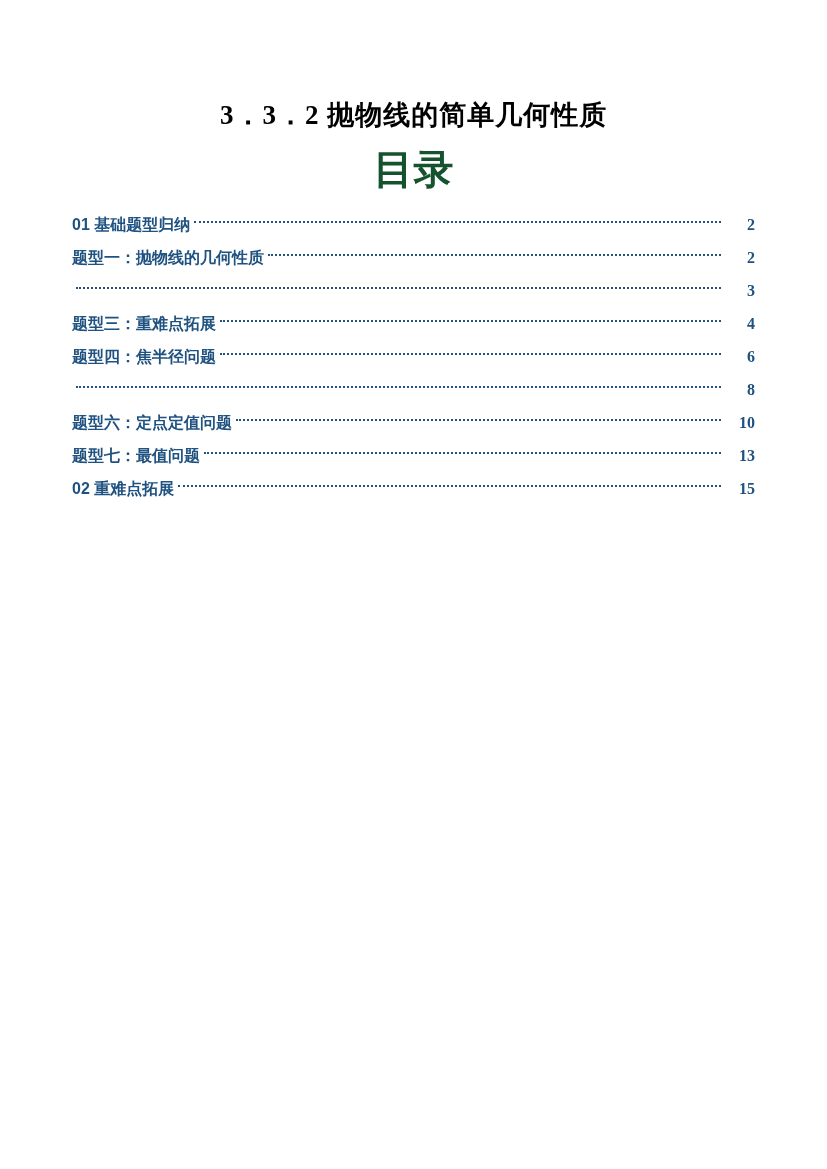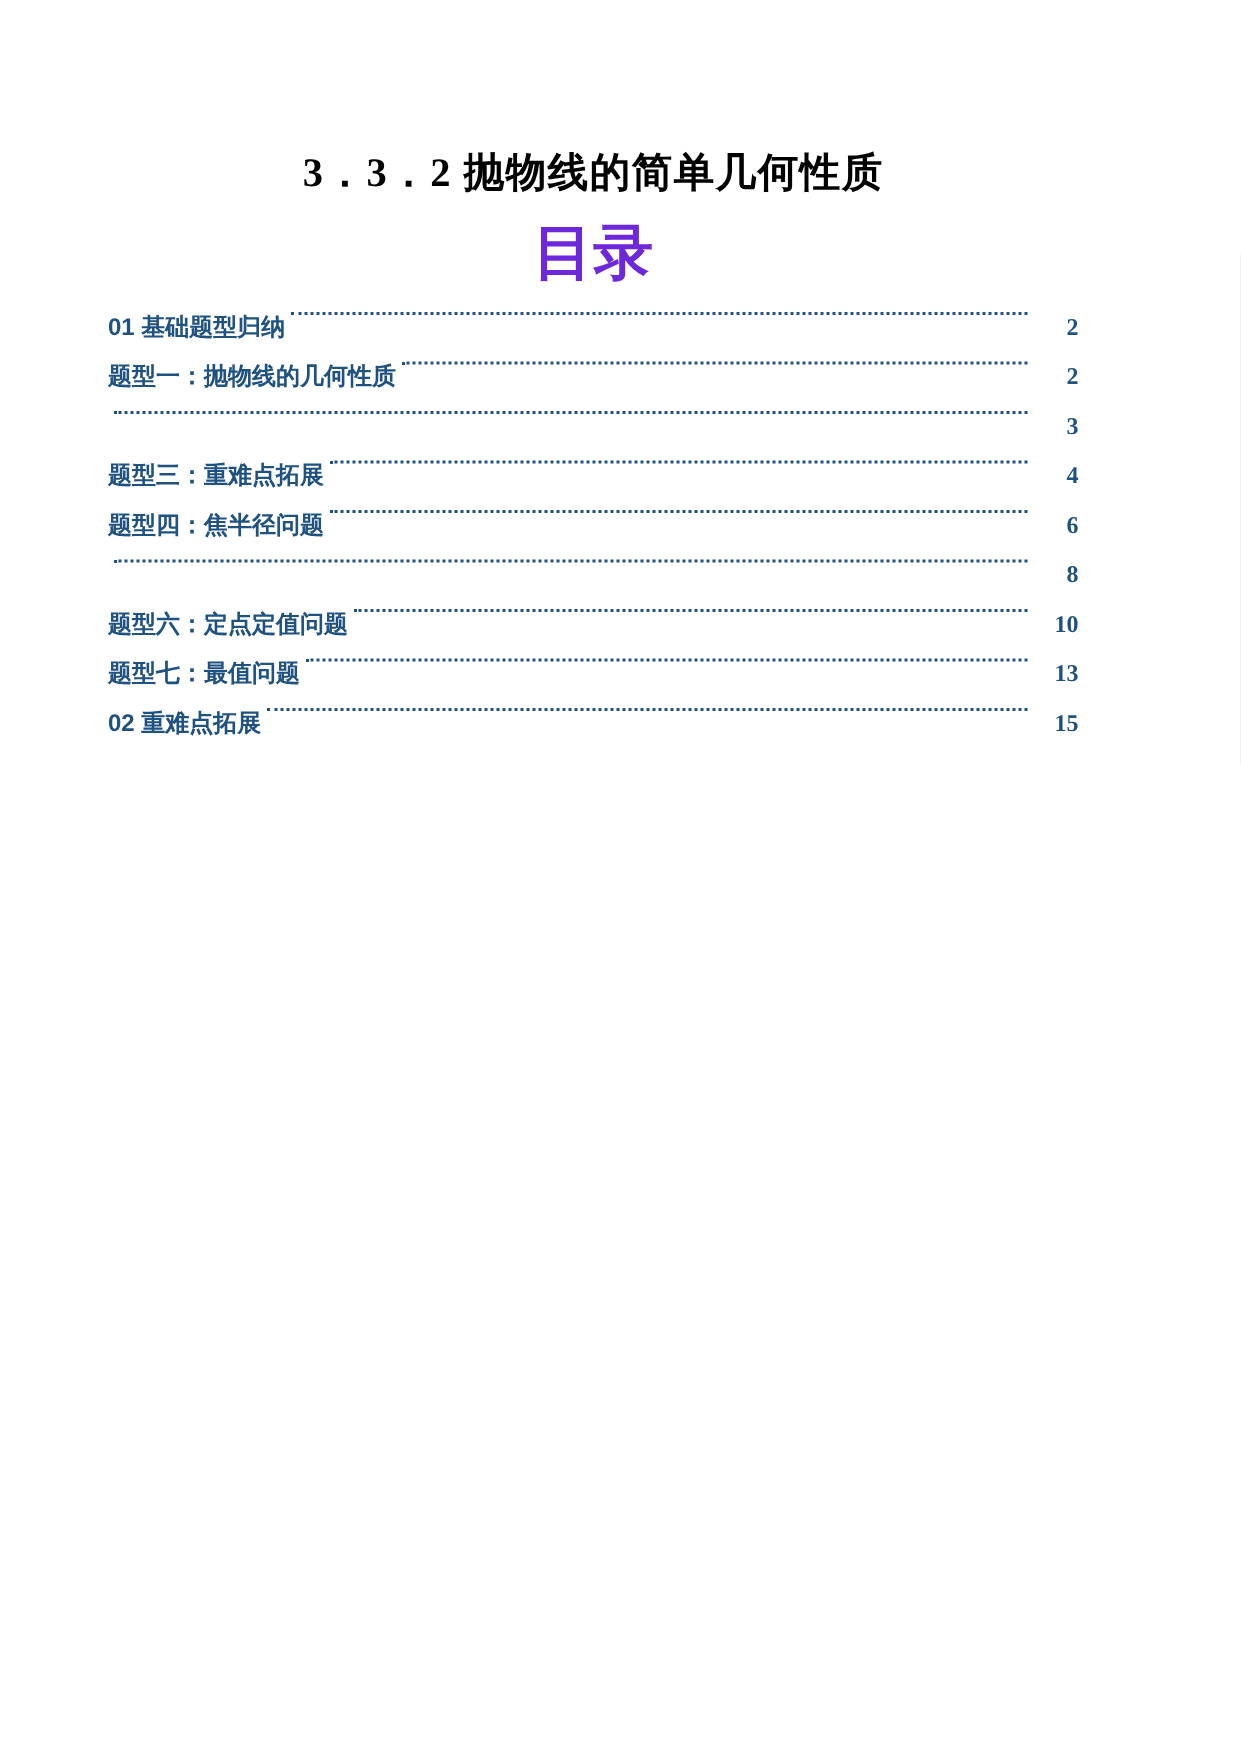--- a/index.html
+++ b/index.html
@@ -8,48 +8,48 @@
     background: #e8e8e8;
     font-family: "Liberation Sans", sans-serif;
   }
   .page {
     position: relative;
     width: 827px;
     height: 1169px;
     margin: 0 auto;
     background: #ffffff;
     box-sizing: border-box;
-    padding: 98px 108px 0 72px;
+    padding: 98px 72px 0 72px;
     overflow: hidden;
   }
   .doc-title {
     margin: 0;
     text-align: center;
     font-family: "Liberation Serif", "DejaVu Serif", serif;
     font-weight: bold;
     font-size: 27px;
     line-height: 34px;
     letter-spacing: 1px;
     color: #000000;
   }
   .toc-heading {
     margin: 14px 0 0 0;
     text-align: center;
     font-family: "Liberation Sans", "DejaVu Sans", sans-serif;
     font-weight: 900;
     font-size: 40px;
     line-height: 46px;
-    color: #6d28d9;
+    color: #14532d;
   }
   .toc-list {
     margin-top: 16px;
   }
   .toc-row {
     display: flex;
-    align-items: flex-start;
+    align-items: center;
     height: 33px;
     cursor: pointer;
     text-decoration: none;
   }
   .toc-label {
     white-space: nowrap;
     font-weight: bold;
     font-size: 16px;
     line-height: 22px;
     color: #1f5280;

